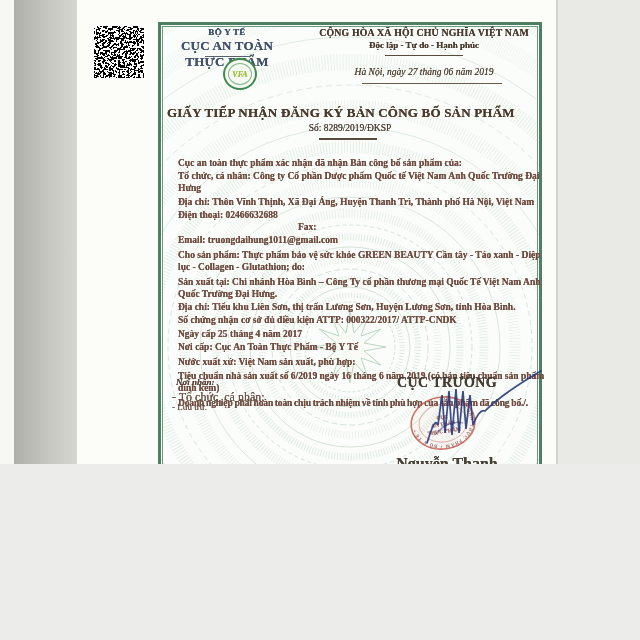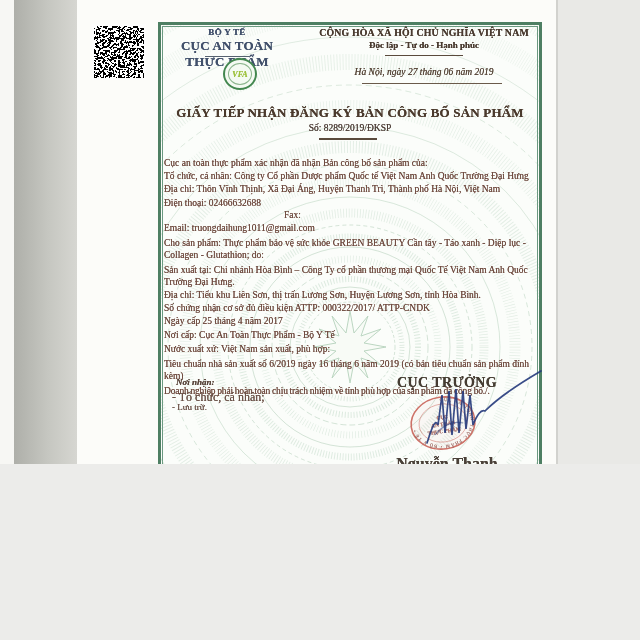--- a/index.html
+++ b/index.html
@@ -29,26 +29,26 @@
         background:#f4faf2;display:flex;align-items:center;justify-content:center;}
   .logo-in{border:1px solid #8ab48b;border-radius:50%;width:22px;height:20px;display:flex;
            align-items:center;justify-content:center;font:italic bold 8px "Liberation Serif",serif;color:#9ec23e;}
   .hdr-right{left:149px;top:2px;width:228px;text-align:center;color:#4a3b30;}
   .country{font-size:9.8px;font-weight:bold;letter-spacing:.2px;}
   .motto{font-size:9px;font-weight:bold;margin-top:2px;}
   .motto-rule{left:224px;top:30px;width:78px;background:#5a4a3c;}
   .dateline{left:149px;top:42px;width:228px;text-align:center;font-style:italic;font-size:9.5px;color:#564538;}
   .date-rule{left:201px;top:58px;width:140px;background:#6a5a4a;}
   
-  .title{left:6px;top:80px;width:366px;text-align:center;font-weight:bold;font-size:13px;
+  .title{left:6px;top:80px;width:366px;font-weight:bold;font-size:13px;
          color:#4b3a2d;letter-spacing:.2px;}
   .number{left:6px;top:98px;width:366px;text-align:center;font-size:9.5px;color:#50413a;}
   .number-rule{left:158px;top:113px;width:58px;height:2px;background:#5a4a3c;}
   
-  .body{left:3px;top:132px;width:372px;color:#704c41;font-size:9.5px;line-height:12.2px;}
+  .body{left:17px;top:132px;width:372px;color:#704c41;font-size:9.5px;line-height:12.2px;font-weight:bold;}
   .body p{margin:0 0 1px 0;}
   .body p.gap{margin-top:2.5px;}
   .phone-row{display:flex;margin:0 0 1px 0;flex-direction:column;}
   .fax{margin-left:120px;}
   .tight{letter-spacing:-.15px;word-spacing:-.4px;}
   
   .recip-label{left:15px;top:352px;font-size:9px;font-weight:bold;font-style:italic;color:#5a463c;}
   .recip-1{left:11px;top:365px;font-size:12px;color:#6b5248;}
   .recip-2{left:11px;top:377px;font-size:9px;color:#6b5248;}
   .director{left:230px;top:350px;width:112px;text-align:center;font-weight:bold;font-size:14px;

